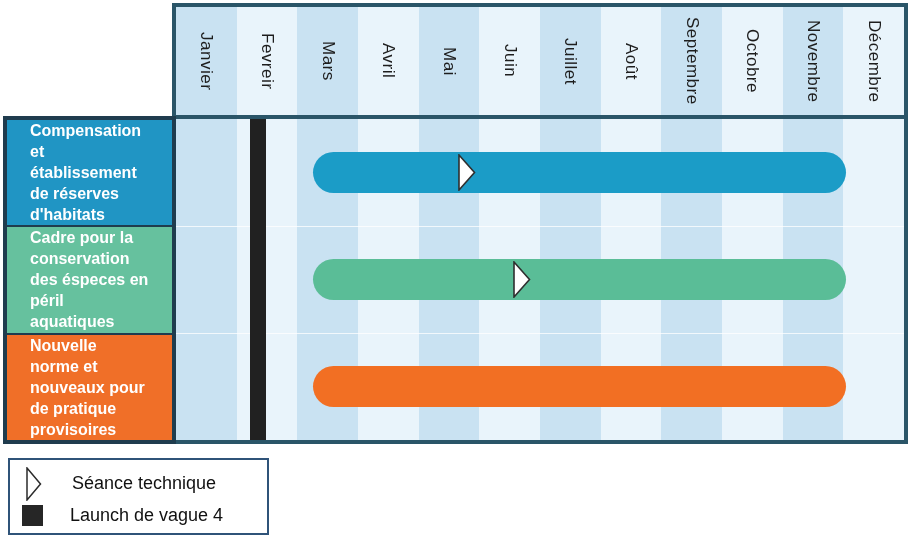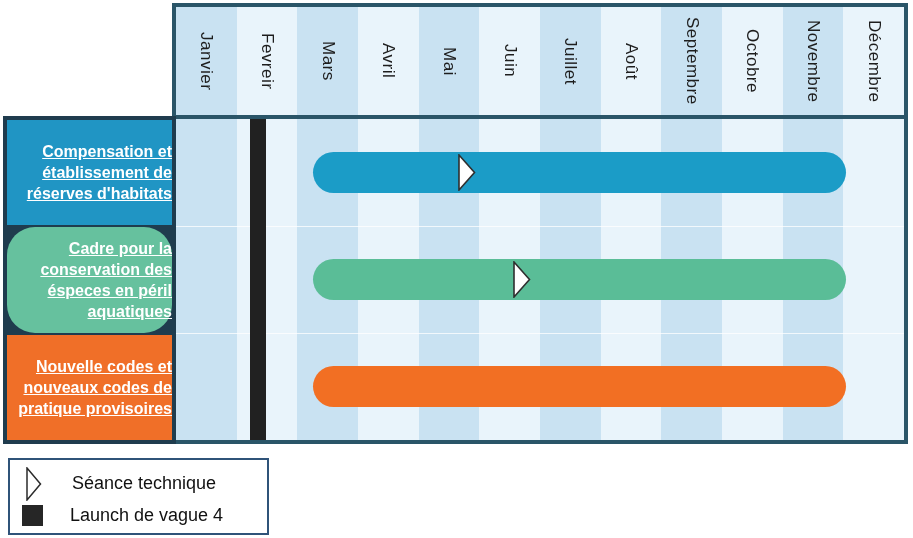--- a/index.html
+++ b/index.html
@@ -31,21 +31,21 @@
   .marker svg{display:block;}
   
   .labels{
     position:absolute;left:3px;top:116px;width:173px;height:328px;
     box-sizing:border-box;border:4px solid #1f3c4e;background:#1f3c4e;
     display:flex;flex-direction:column;gap:2px;
   }
   .label-row{
     flex:1;display:flex;align-items:center;justify-content:center;
     color:#fff;font-weight:bold;font-size:16px;line-height:21px;
-    text-align:right;padding:0 0;text-decoration:underline;
+    text-align:left;padding:0 23px;
   }
   
   .legend{
     position:absolute;left:8px;top:458px;width:261px;height:77px;
     box-sizing:border-box;border:2px solid #2f5379;background:#fff;
     display:flex;flex-direction:column;justify-content:space-evenly;padding:2px 6px;
   }
   .legend-item{display:flex;align-items:center;color:#111;font-size:18px;}
   .legend-item .tri-wrap{width:16px;height:34px;margin-left:10px;margin-right:30px;}
   .legend-square{width:21px;height:21px;background:#262626;margin-left:6px;margin-right:27px;}
@@ -121,22 +121,22 @@
           <svg width="18" height="37" viewBox="0 0 18 37">
             <polygon points="1,1 16.5,18.5 1,36" fill="#ffffff" stroke="#2f2f2f" stroke-width="1.6"></polygon>
           </svg>
         </div>
         <div class="task-bar" style="left: 136.5px; width: 533.867px; top: 247px; background: rgb(242, 111, 35);"></div>
       </div>
   </div>
 
   <div class="labels">
       <div class="label-row" style="background: rgb(32, 149, 196);">Compensation et établissement de réserves d'habitats</div>
-      <div class="label-row" style="background: rgb(102, 193, 158); border-radius: 28px;">Cadre pour la conservation des éspeces en péril aquatiques</div>
-      <div class="label-row" style="background: rgb(240, 111, 40);">Nouvelle codes et nouveaux codes de pratique provisoires</div>
+      <div class="label-row" style="background: rgb(102, 193, 158);">Cadre pour la conservation des éspeces en péril aquatiques</div>
+      <div class="label-row" style="background: rgb(240, 111, 40);">Nouvelle norme et nouveaux pour de pratique provisoires</div>
     </div>
 
   <div class="legend">
     <div class="legend-item">
       <span class="tri-wrap">
         <svg width="16" height="34" viewBox="0 0 16 34">
           <polygon points="1,1 14.5,17 1,33" fill="#ffffff" stroke="#2b2b2b" stroke-width="1.5"></polygon>
         </svg>
       </span>
       <span>Séance technique</span>

